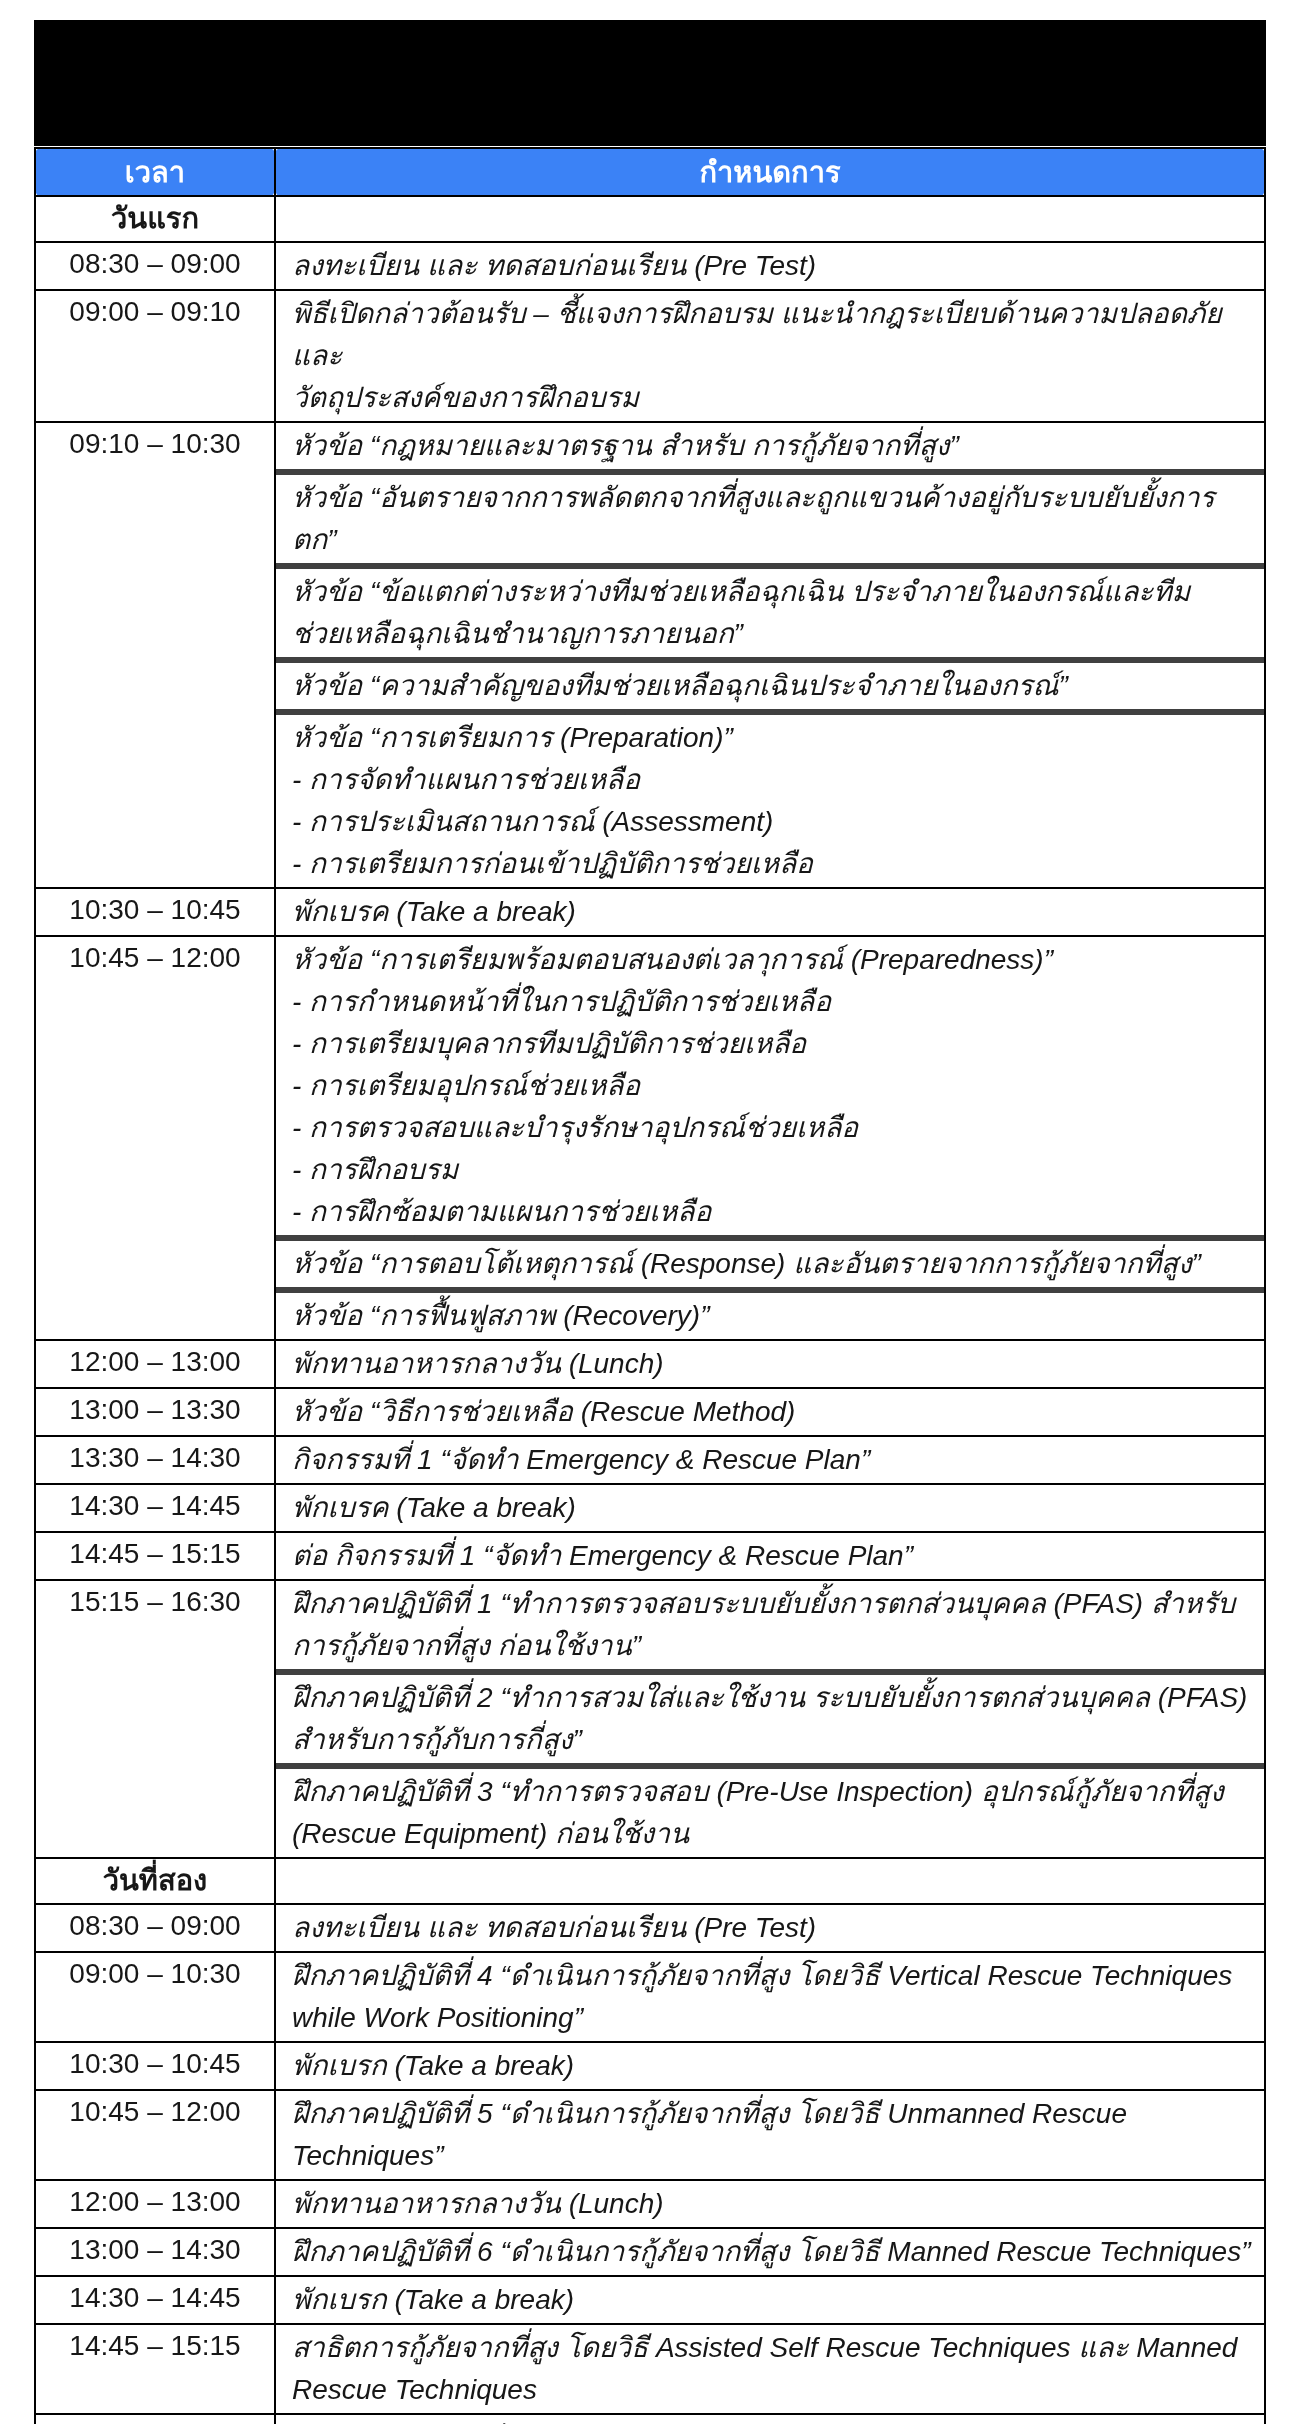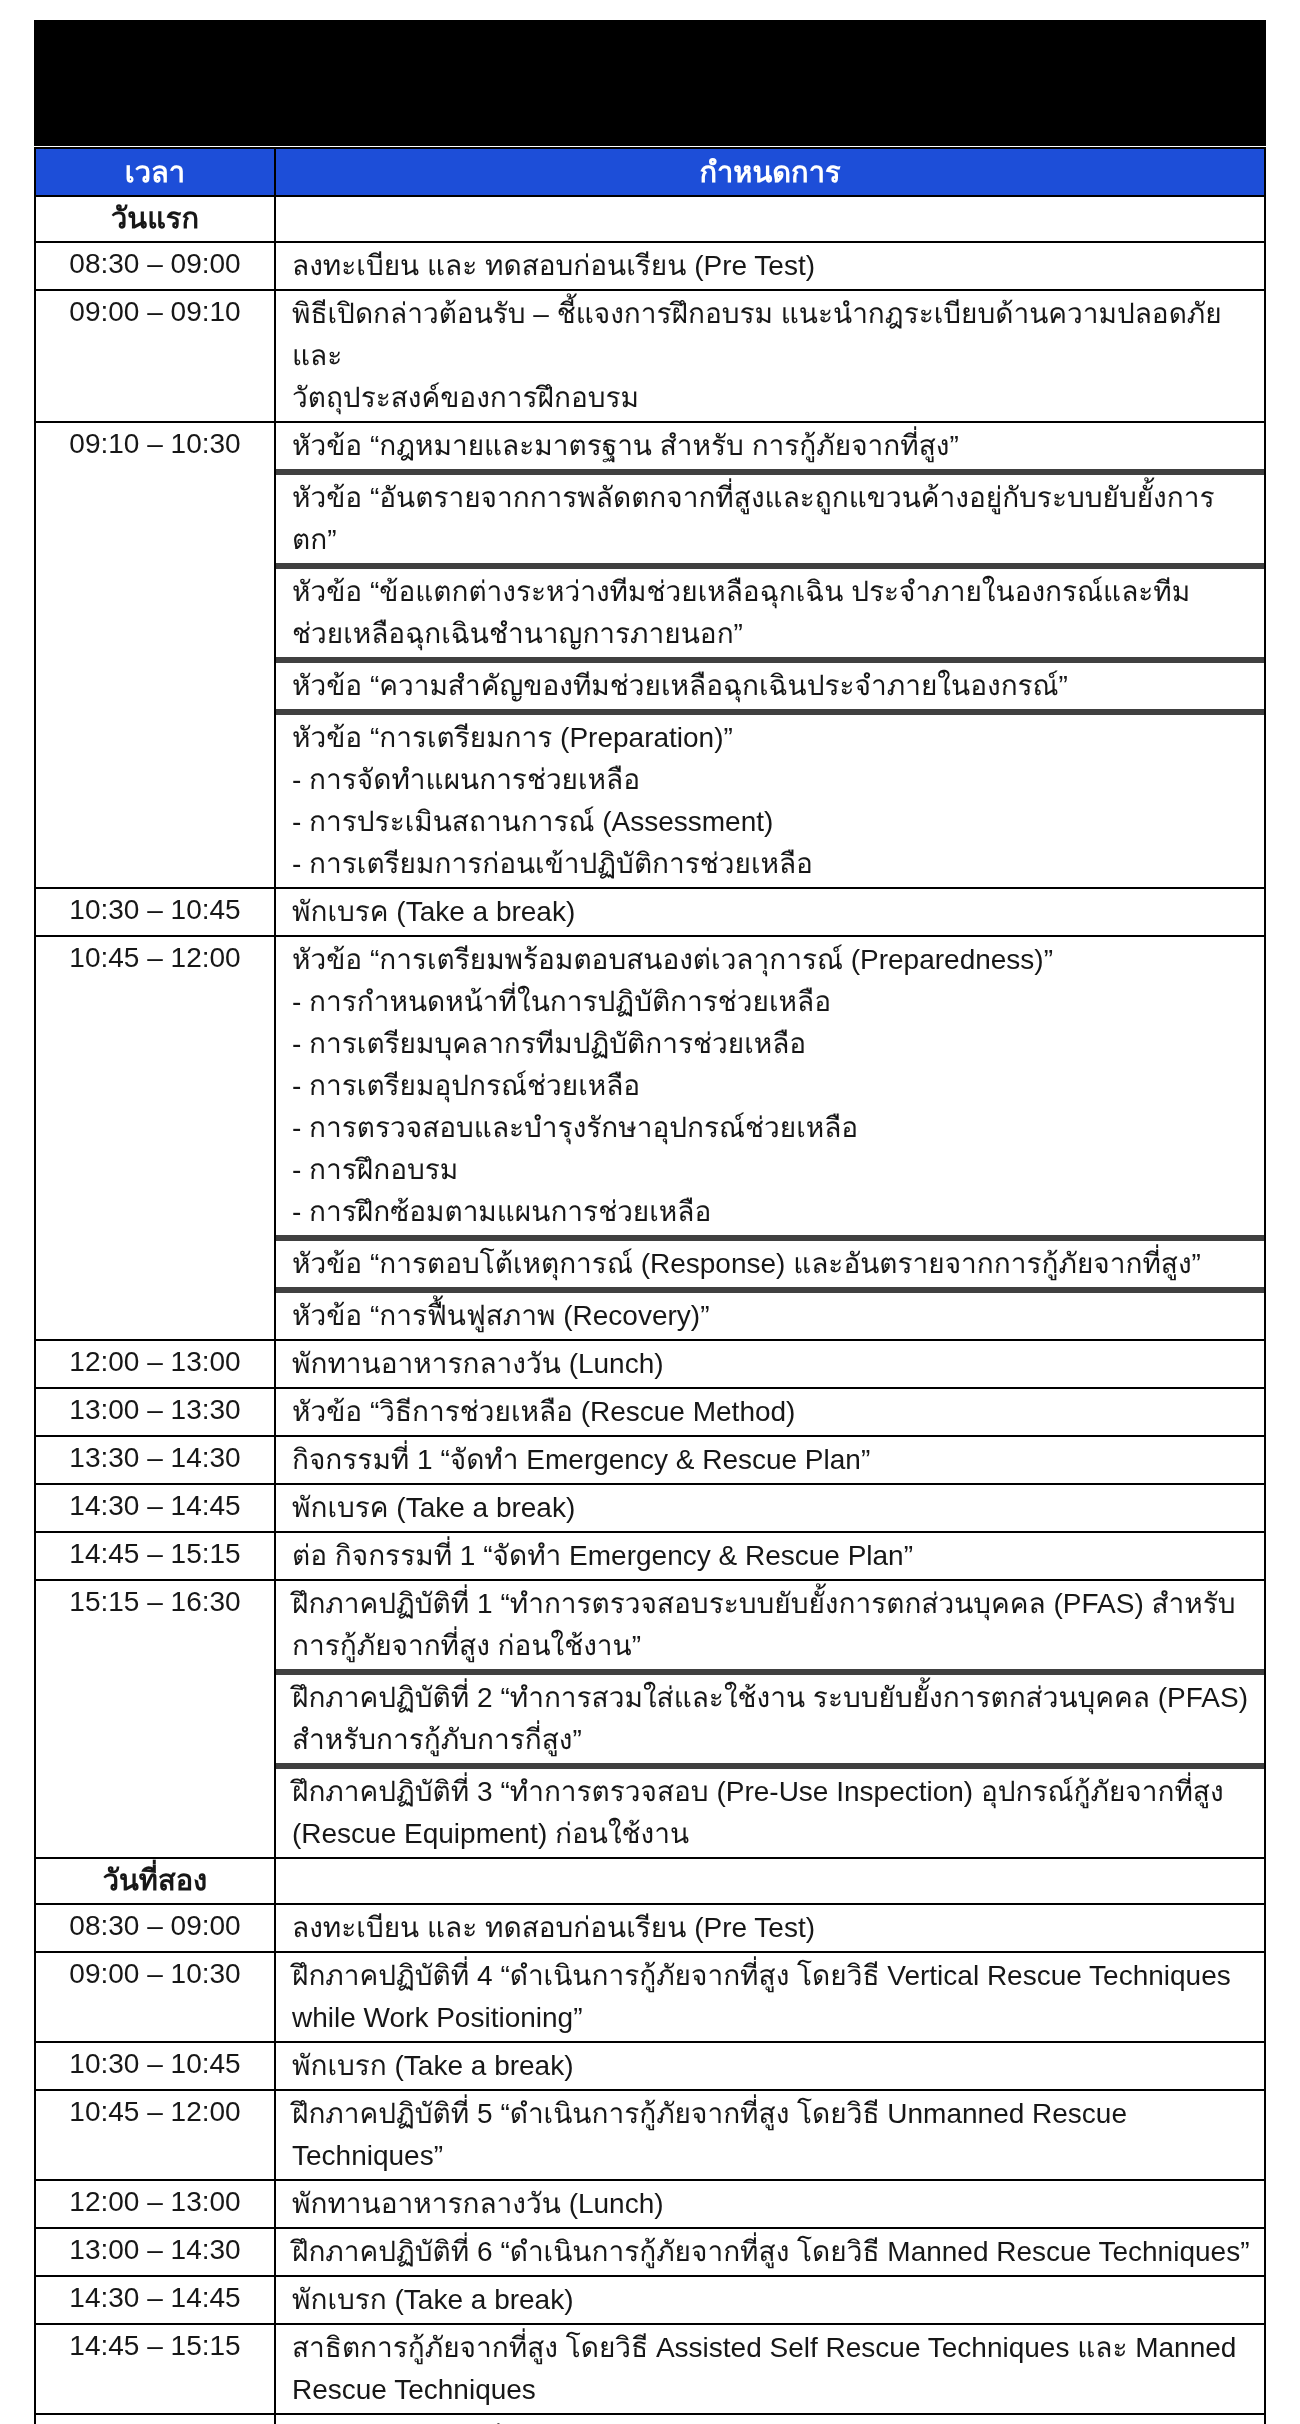--- a/index.html
+++ b/index.html
@@ -24,45 +24,47 @@
     width: 100%;
     margin-top: 1px;
   }
   table.schedule th,
   table.schedule td {
     border: 2px solid #000000;
     padding: 0;
   }
   col.time-col { width: 240px; }
   thead th {
-    background: #1d4ed8;
+    background: #3b82f6;
     color: #ffffff;
     font-weight: bold;
     font-size: 29px;
     height: 44px;
     text-align: center;
     vertical-align: middle;
+    border-radius: 6px;
   }
   td.time {
     text-align: center;
     vertical-align: top;
     font-size: 28px;
     line-height: 42px;
     padding-top: 2px;
     margin-left: 10px;
   }
   td.time.day-label {
     font-weight: bold;
     font-size: 29px;
   }
   td.agenda {
     vertical-align: top;
   }
   .sub {
     padding: 2px 6px 2px 16px;
+    font-style: italic;
   }
   .sub + .sub {
     border-top: 6px solid #404040;
   }
   .line {
     font-size: 28px;
     line-height: 42px;
   }
   tr.day-row td { height: 44px; }
 </style>

